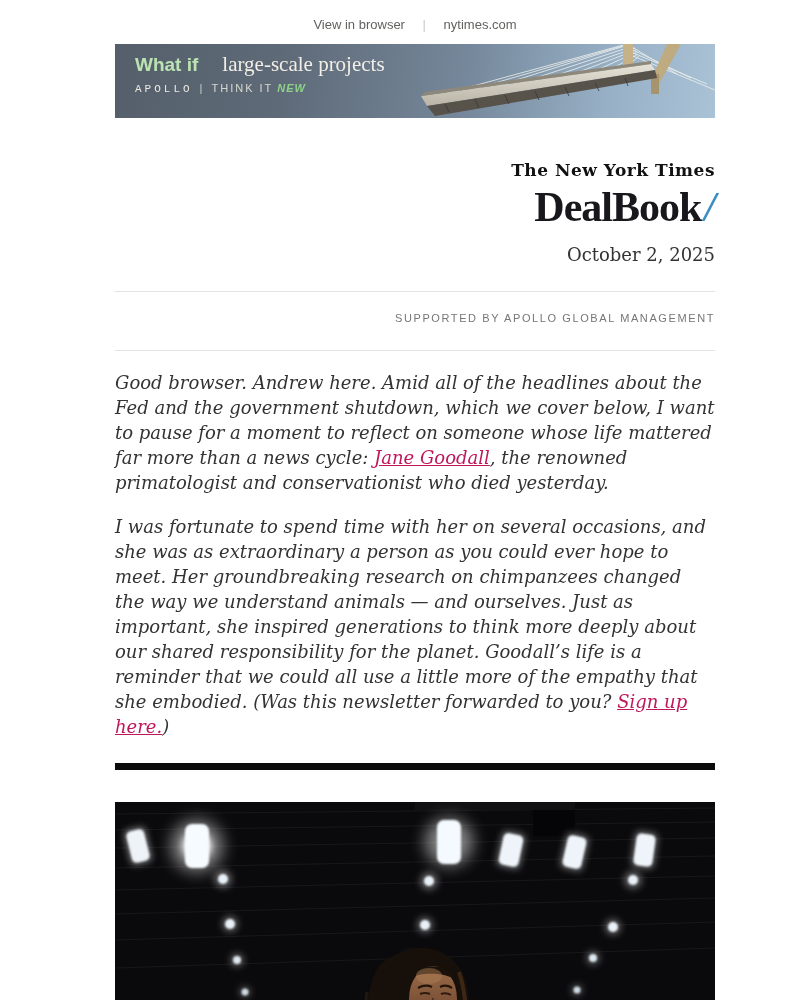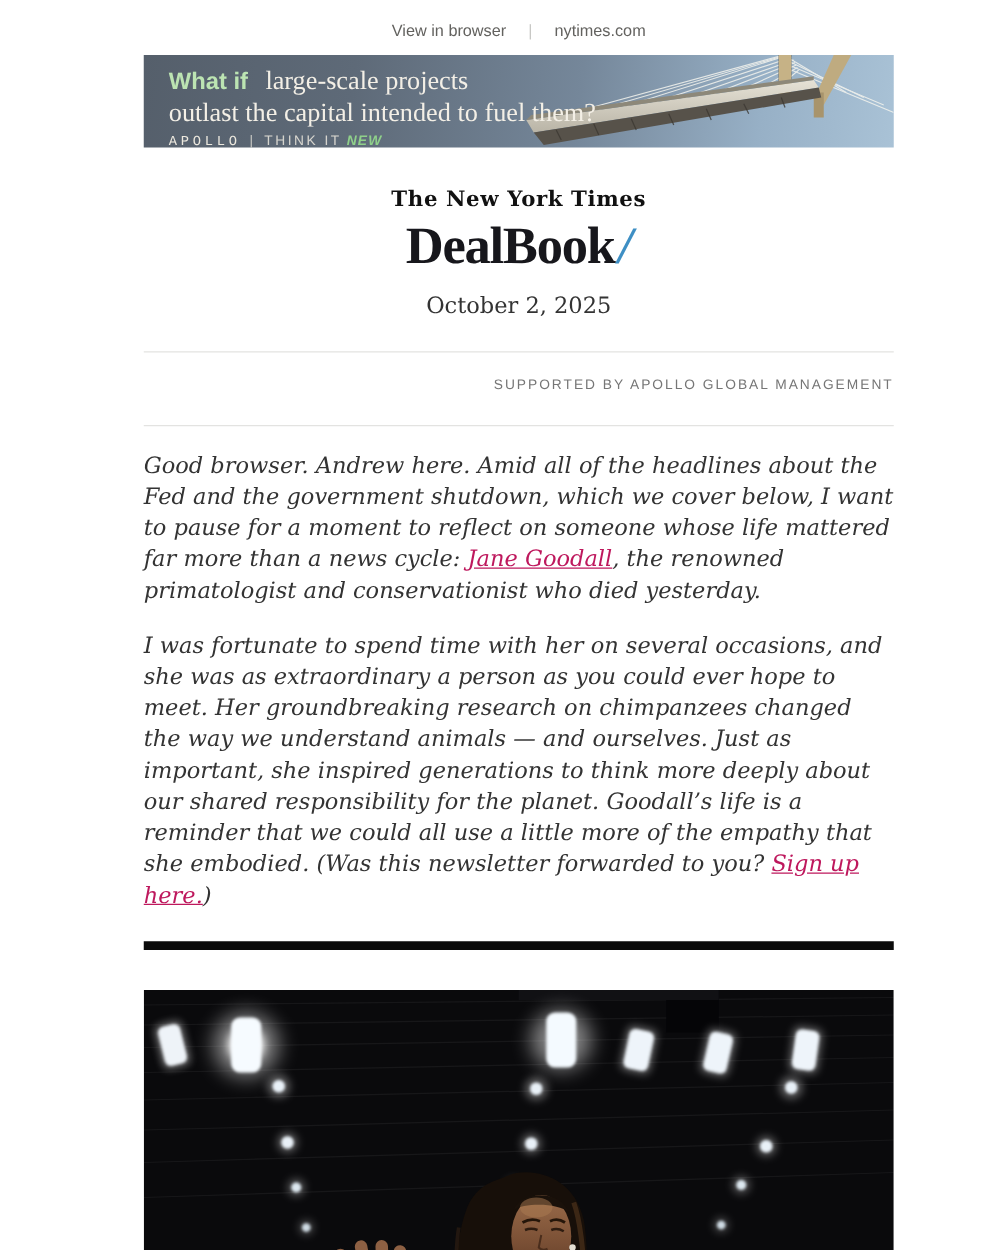--- a/index.html
+++ b/index.html
@@ -21,29 +21,29 @@
 
   
   .banner {
     display:block; position:relative; height:74px; overflow:hidden;
     background:linear-gradient(97deg,#555f6b 0%,#5e6a78 28%,#75879a 58%,#97b0c6 82%,#a9c2d6 100%);
     text-decoration:none; cursor:pointer;
   }
   .banner svg.bridge { position:absolute; right:0; top:0; }
   .banner-text { position:relative; padding:8px 0 0 20px; z-index:2; }
   .b-line { font-family:"Liberation Serif", serif; font-size:21px; line-height:24px; color:#f3efe6; }
-  .b-hl { font-family:"Liberation Sans", sans-serif; font-weight:bold; font-size:19px; color:#bce4b2; margin-right:14px; }
+  .b-hl { font-family:"Liberation Sans", sans-serif; font-weight:bold; font-size:19px; color:#bce4b2; margin-right:24px; }
   .b-brandline { margin-top:5px; font-size:11px; letter-spacing:2px; color:#ece8de; }
   .b-brand { font-family:Liberation Mono, monospace; letter-spacing:3px; }
   .b-bar { opacity:.75; margin:0 7px; }
   .b-tag { opacity:.85; letter-spacing:2px; }
   .b-tag-hl { font-weight:bold; font-style:italic; color:#8fd08a; letter-spacing:1px; margin-left:4px; }
 
   
-  .header { text-align:center; margin-top:32px; }
+  .header { text-align:right; margin-top:42px; }
   .masthead {
     font-family:"DejaVu Serif", serif; font-weight:bold; font-size:17px;
     color:#111; letter-spacing:0.5px;
   }
   .brand-row {
     margin-top:7px; font-family:Liberation Serif, serif; font-weight:700;
     font-size:42px; line-height:40px; color:#17171c; letter-spacing:-1px; cursor:pointer;
   }
   .brand-row .slash { color:#3e8fc4; font-style:italic; margin-left:3px; font-weight:700; }
   .byline { margin-top:7px; font-family:"DejaVu Serif", serif; font-size:17px; color:#4d4d4d; }
@@ -119,21 +119,20 @@
           <line x1="90" y1="51" x2="94" y2="60"></line>
             <line x1="120" y1="47" x2="124" y2="56"></line>
           <line x1="150" y1="43" x2="154" y2="52"></line>
             <line x1="180" y1="39" x2="184" y2="47"></line>
           <line x1="210" y1="34" x2="213" y2="42"></line>
         </g>
         <polygon points="6,52 236,20 236,17 10,48" fill="#8d8879"></polygon>
       </svg>
       <div class="banner-text">
         <div class="b-line"><span class="b-hl">What if</span><span>large-scale projects</span></div>
-        <div class="b-line">outlast the capital intended to fuel them?</div>
         <div class="b-brandline">
           <span class="b-brand">APOLLO</span><span class="b-bar">|</span><span class="b-tag">THINK IT</span><span class="b-tag-hl">NEW</span>
         </div>
       </div>
     </a>
 
     <div class="header">
       <div class="masthead">The New York Times</div>
       <div class="brand-row"><span>DealBook</span><span class="slash">/</span></div>
       <div class="date">October 2, 2025</div>

